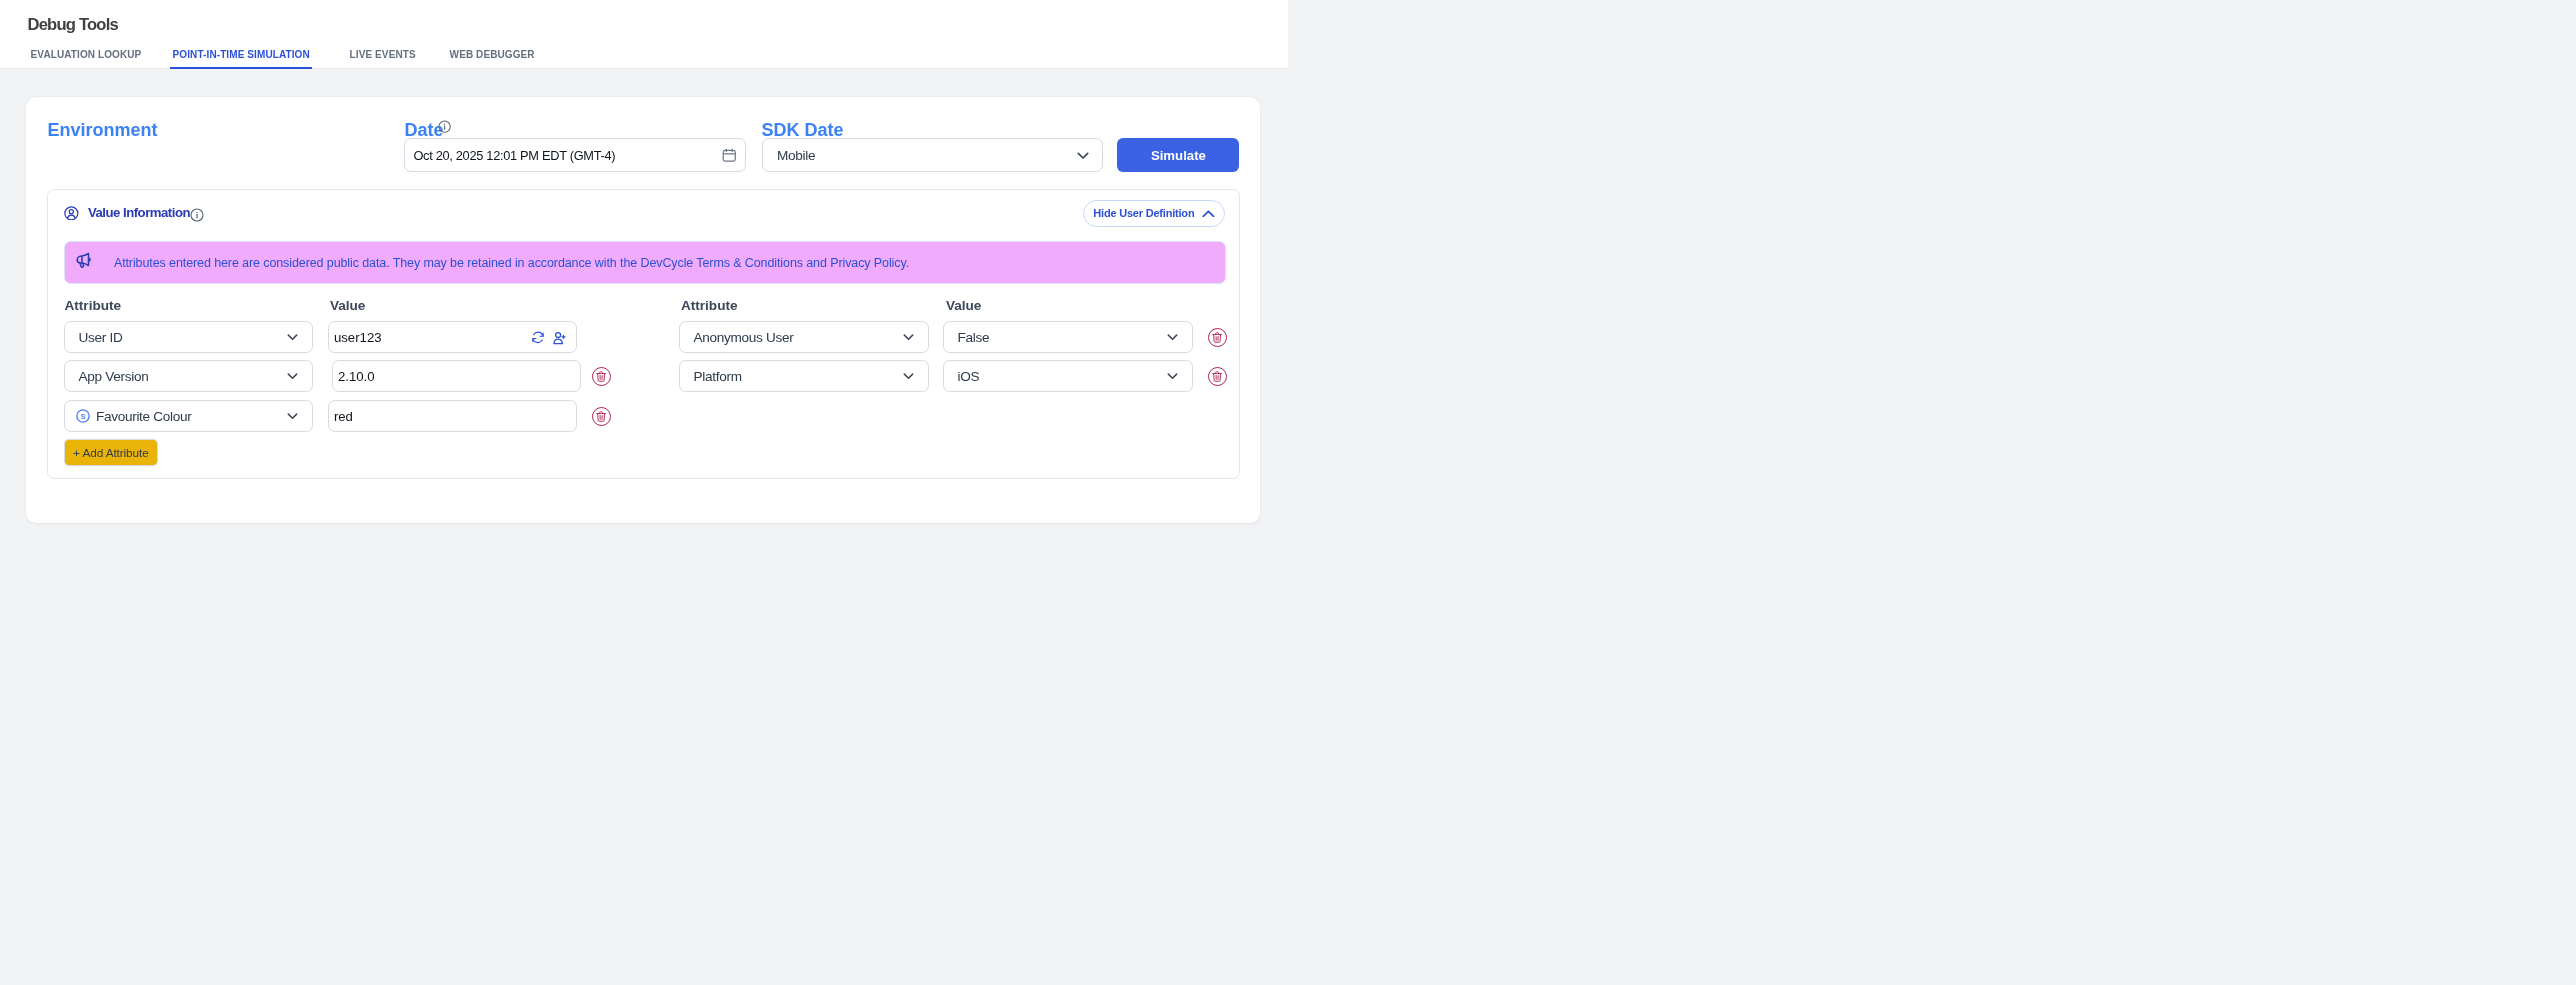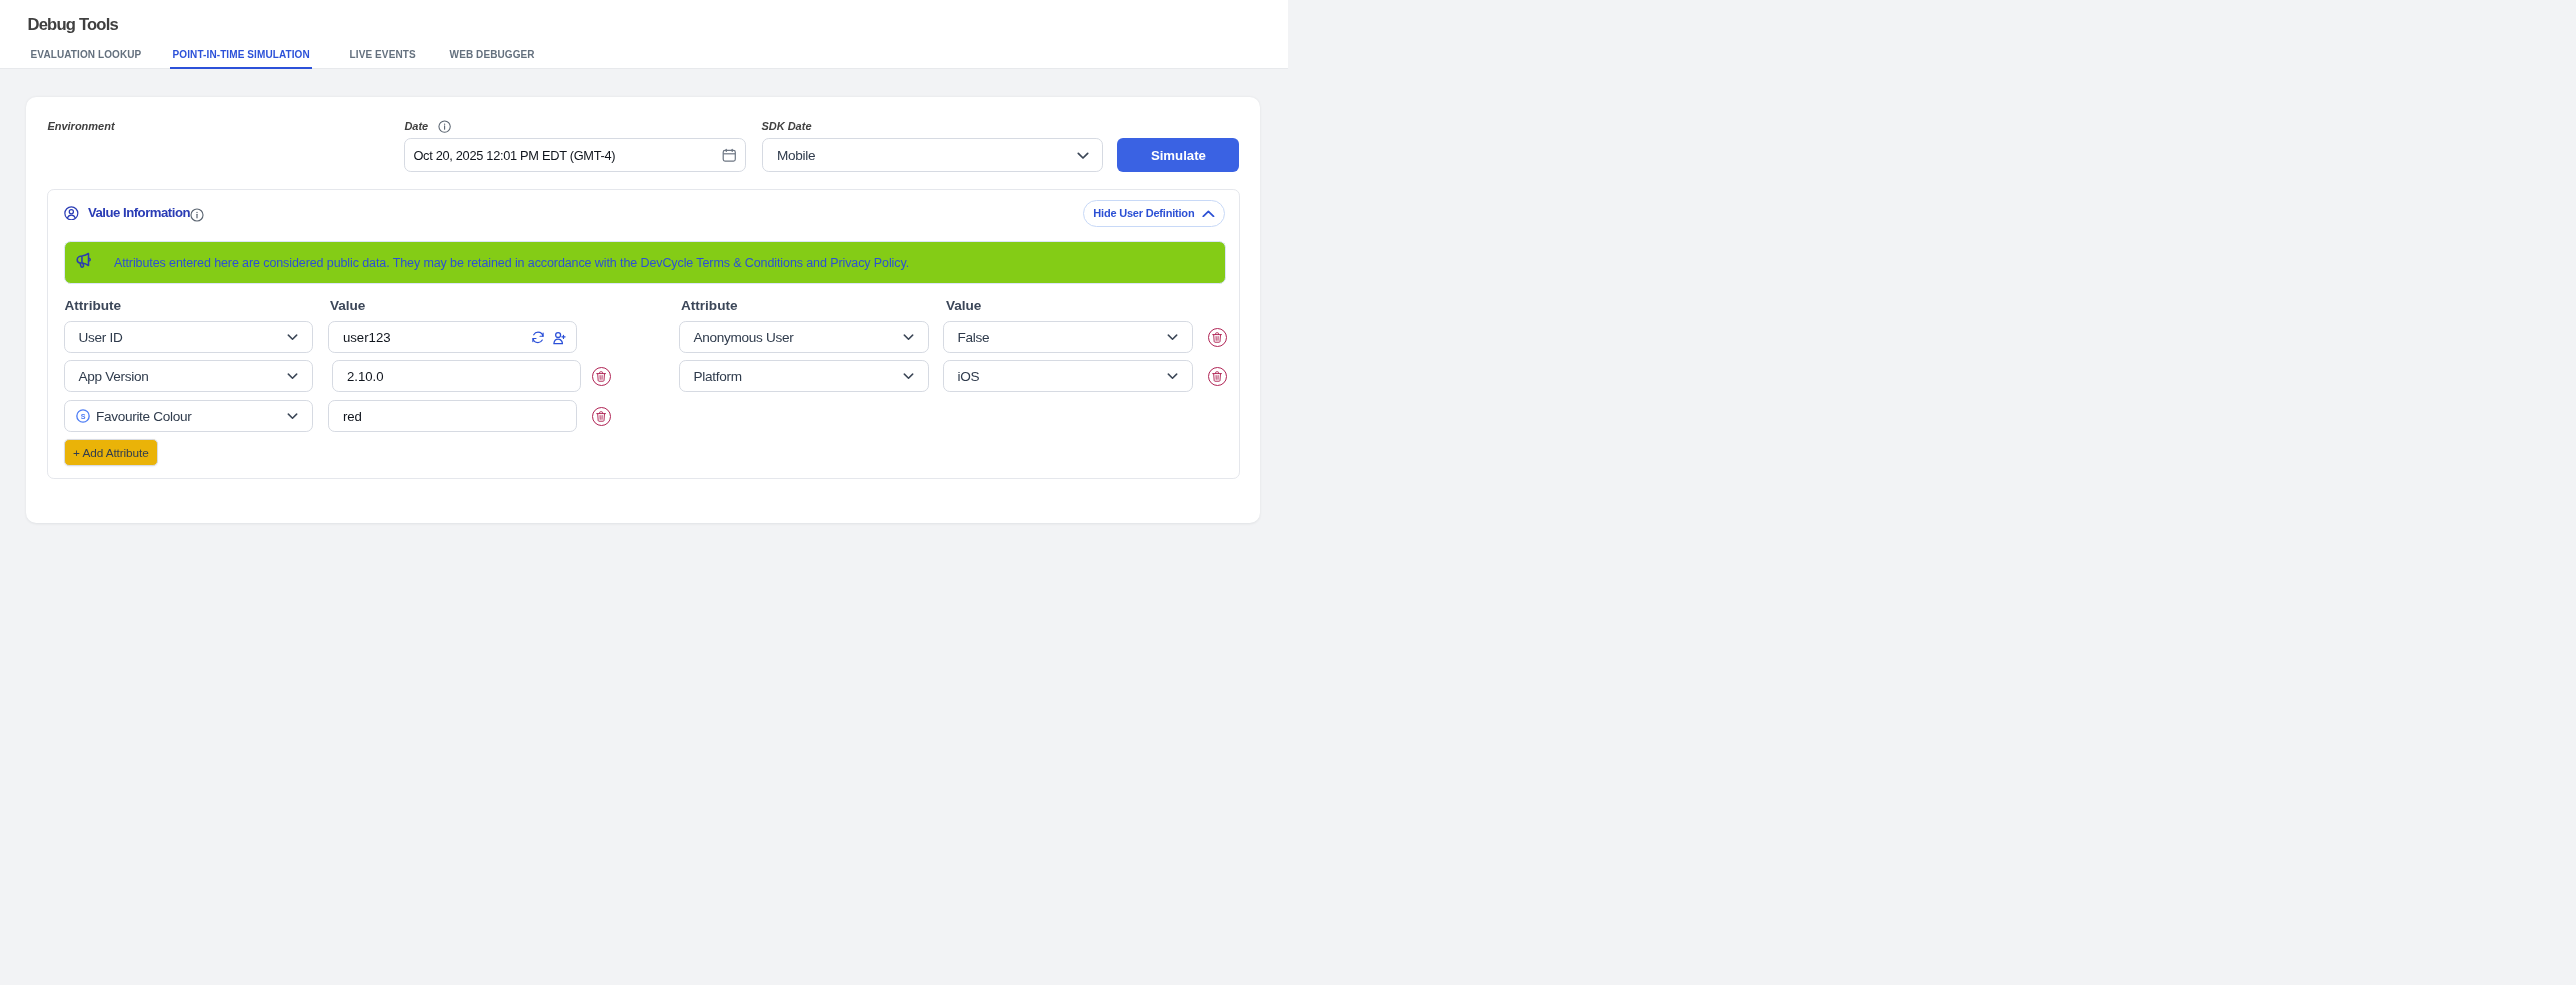--- a/index.html
+++ b/index.html
@@ -8,42 +8,42 @@
 
   
   .header { position:absolute; left:0; top:0; width:1288px; height:69px; background:#fff; border-bottom:0.9px solid #e7e9ec; }
   .title { position:absolute; left:27.5px; top:16.6px; font-size:16.6px; line-height:1; font-weight:700; color:#404040; letter-spacing:-0.8px; }
   .tab { position:absolute; bottom:-0.9px; font-size:10px; font-weight:700; color:#64707e; letter-spacing:0.1px; padding:0 2.6px 9.4px 2.6px; }
   .tab.active { color:#2c51d9; border-bottom:2.1px solid #2c51d9; padding-bottom:7.2px; }
 
   
   .card { position:absolute; left:26.4px; top:97px; width:1234px; height:426px; background:#fff; border-radius:10.2px; box-shadow:0 0.9px 2.6px rgba(16,24,40,.08); }
 
-  .lbl { position:absolute; font-size:11px; font-weight:600; color:#404040;font-style:italic; }
+  .lbl { position:absolute; font-size:18px; font-weight:600; color:#3b82f6; }
 
   .sel { position:absolute; height:34px; background:#fff; border:0.9px solid #d6dae2; border-radius:6.8px; font-size:13.6px; letter-spacing:-0.3px; color:#2f3b4c; font-weight:400; display:flex; align-items:center; padding-left:13.6px; }
   .sel .chevron { position:absolute; right:13.6px; top:50%; margin-top:-3.4px; }
   .inp { position:absolute; height:34px; background:#fff; border:0.9px solid #d6dae2; border-radius:6.8px; font-size:13.2px; color:#10151d; display:flex; align-items:center; padding-left:8px; }
 
   .btn-simulate { position:absolute; left:1091px; top:41px; width:122px; height:34px; background:#3a62e3; border-radius:6px; color:#fff; font-size:13.2px; font-weight:700; display:flex; align-items:center; justify-content:center; }
 
   
   .inner { position:absolute; left:20.5px; top:92px; width:1193px; height:290px; border:0.9px solid #e5e7ec; border-radius:6.8px; background:#fff; }
   .utitle { position:absolute; left:40px; top:15.3px; font-size:13.2px; letter-spacing:-0.5px; font-weight:700; color:#2a3cb5; }
   .pill { position:absolute; right:14px; top:10.2px; width:142px; height:26.4px; border:0.9px solid #c8d9f7; border-radius:13.6px; display:flex; align-items:center; justify-content:space-between; padding:0 9.4px; white-space:nowrap; font-size:11px; letter-spacing:-0.2px; font-weight:700; color:#2c50d4; box-sizing:border-box; }
   .pill svg { margin-left:5.1px; }
 
-  .banner { position:absolute; left:16px; top:51px; width:1162px; height:43px; background:#84cc16; border:0.9px solid #dbe5fa; border-radius:6.8px; display:flex; align-items:center; }
+  .banner { position:absolute; left:16px; top:51px; width:1162px; height:43px; background:#f0abfc; border:0.9px solid #dbe5fa; border-radius:6.8px; display:flex; align-items:center; }
   .banner .txt { font-size:12.5px; letter-spacing:-0.1px; color:#2c50d4; margin-left:49px; }
 
   .collbl { position:absolute; font-size:13.6px; font-weight:600; color:#3c4759; }
 
   .rsel { position:absolute; height:32px; background:#fff; border:0.9px solid #d6dae2; border-radius:6.8px; font-size:13.6px; letter-spacing:-0.3px; color:#2f3b4c; font-weight:400; display:flex; align-items:center; padding-left:13.6px; }
   .rsel .chevron { position:absolute; right:13.6px; top:50%; margin-top:-3.4px; }
-  .rinp { position:absolute; height:32px; background:#fff; border:0.9px solid #d6dae2; border-radius:6.8px; font-size:13.2px; color:#10151d; display:flex; align-items:center; padding-left:14px; }
+  .rinp { position:absolute; height:32px; background:#fff; border:0.9px solid #d6dae2; border-radius:6.8px; font-size:13.2px; color:#10151d; display:flex; align-items:center; padding-left:5px; }
 
   .trash { position:absolute; width:19px; height:19px; border:1.2px solid #b02455; border-radius:50%; display:flex; align-items:center; justify-content:center; }
 
   .addbtn { position:absolute; left:16px; top:249px; width:94px; height:27px; border:0.9px solid #d9dce3; border-radius:5.1px; background:#eab308; font-size:11.8px; letter-spacing:-0.1px; font-weight:400; color:#323d4e; display:flex; align-items:center; justify-content:center; box-shadow:0 0.9px 1.7px rgba(16,24,40,.05); }
 </style>
 </head>
 <body>
 
 <div class="header">
   <div class="title">Debug Tools</div>

